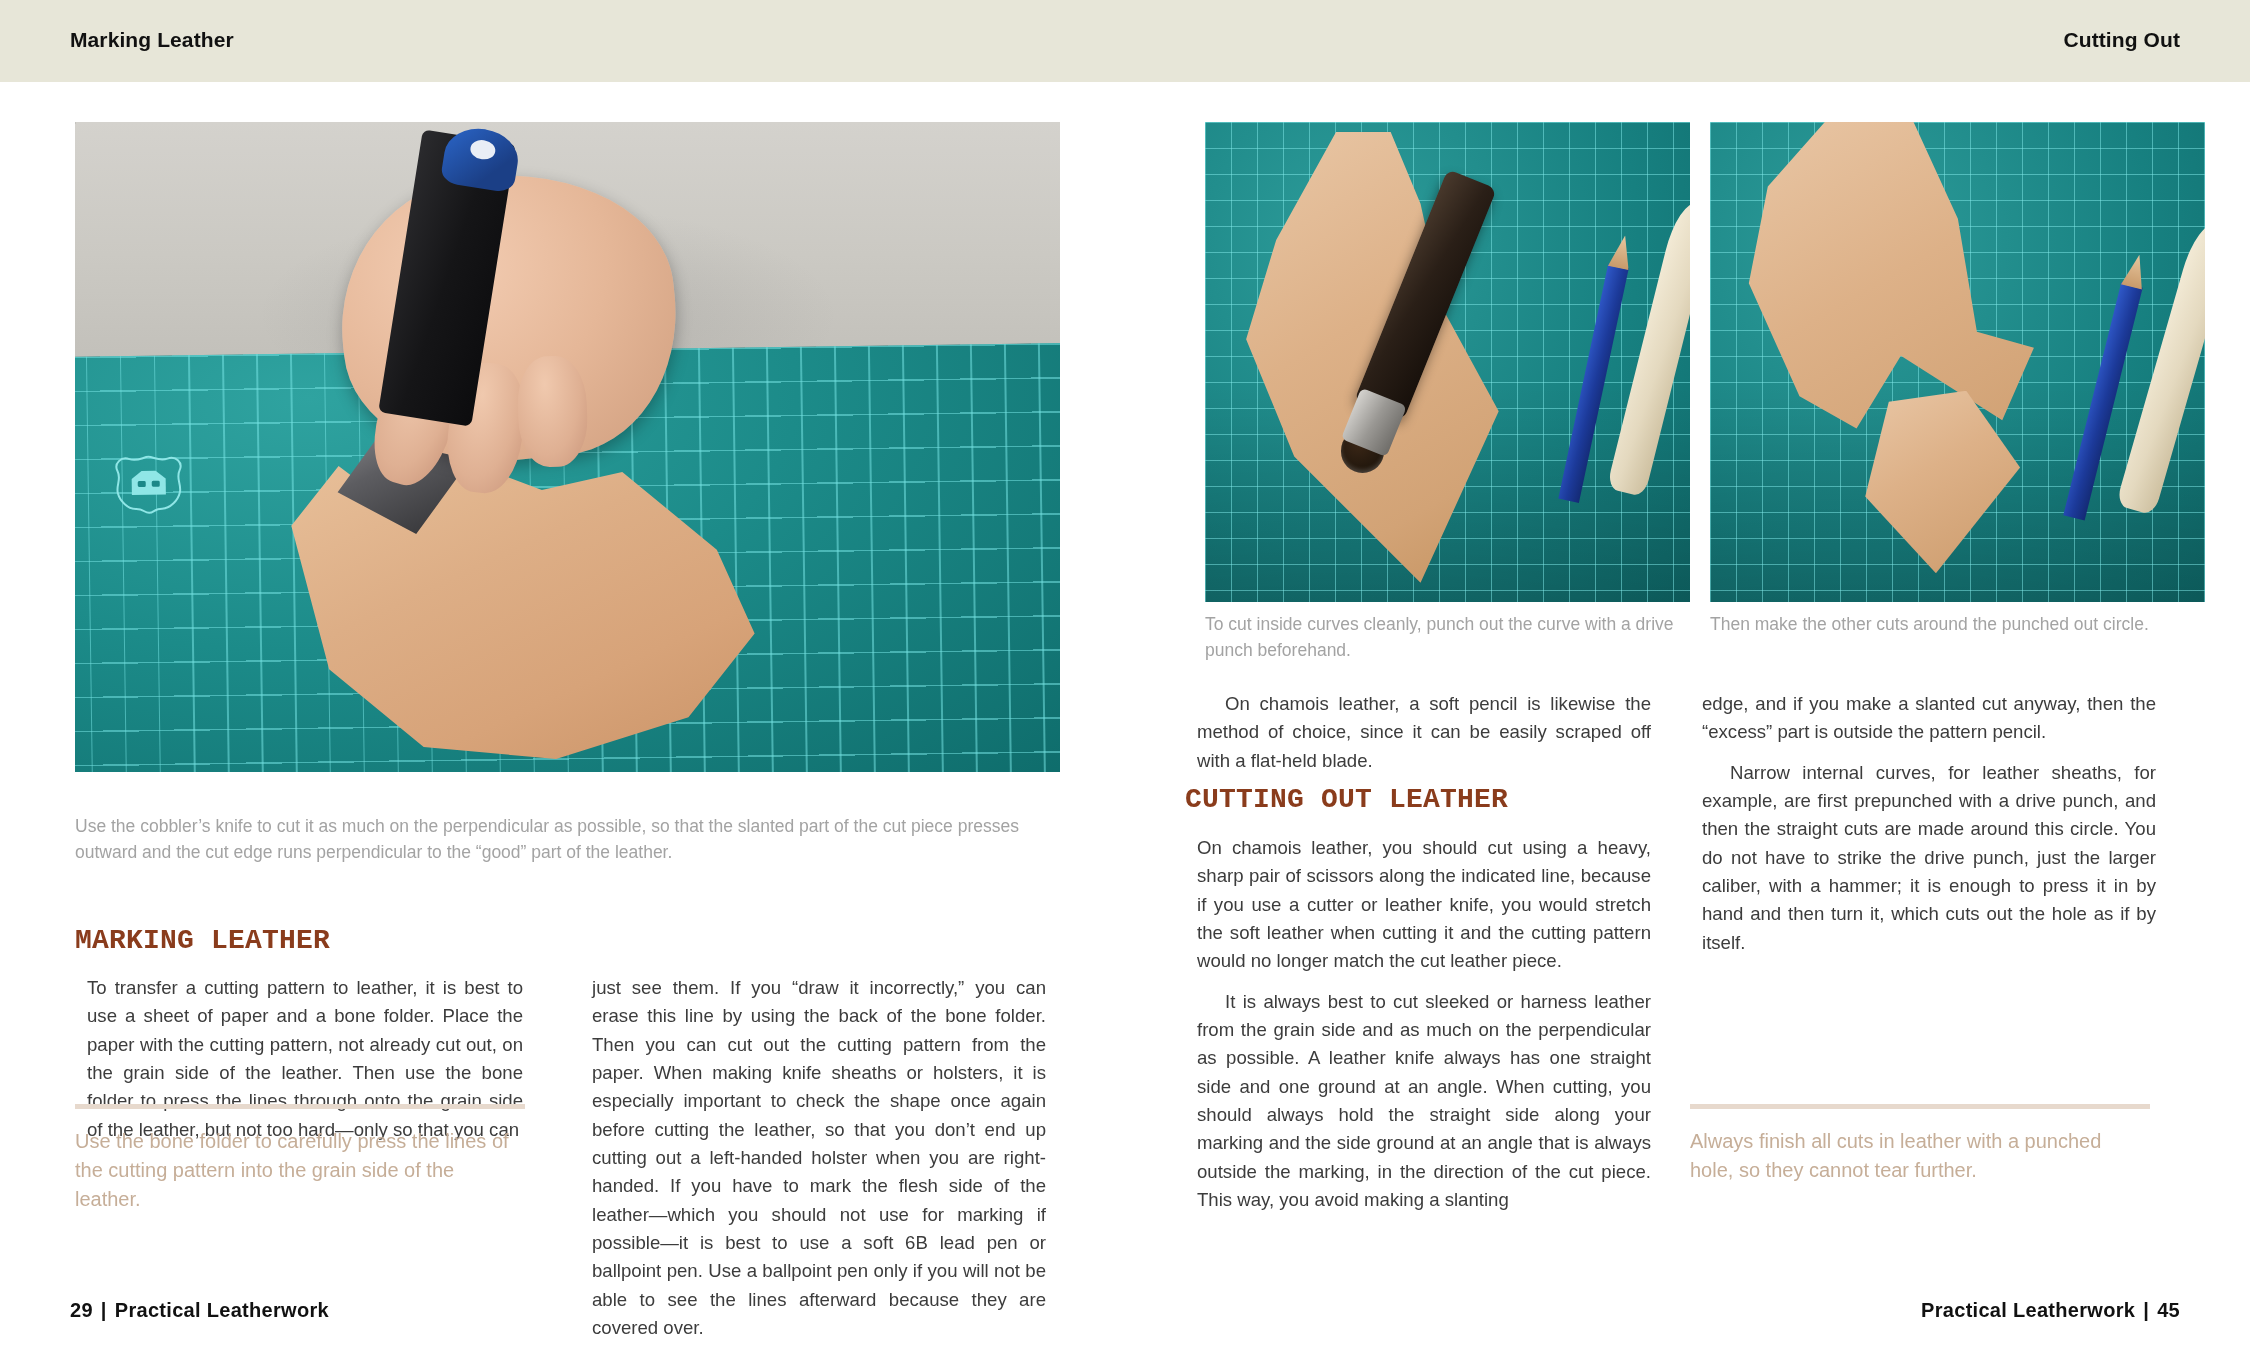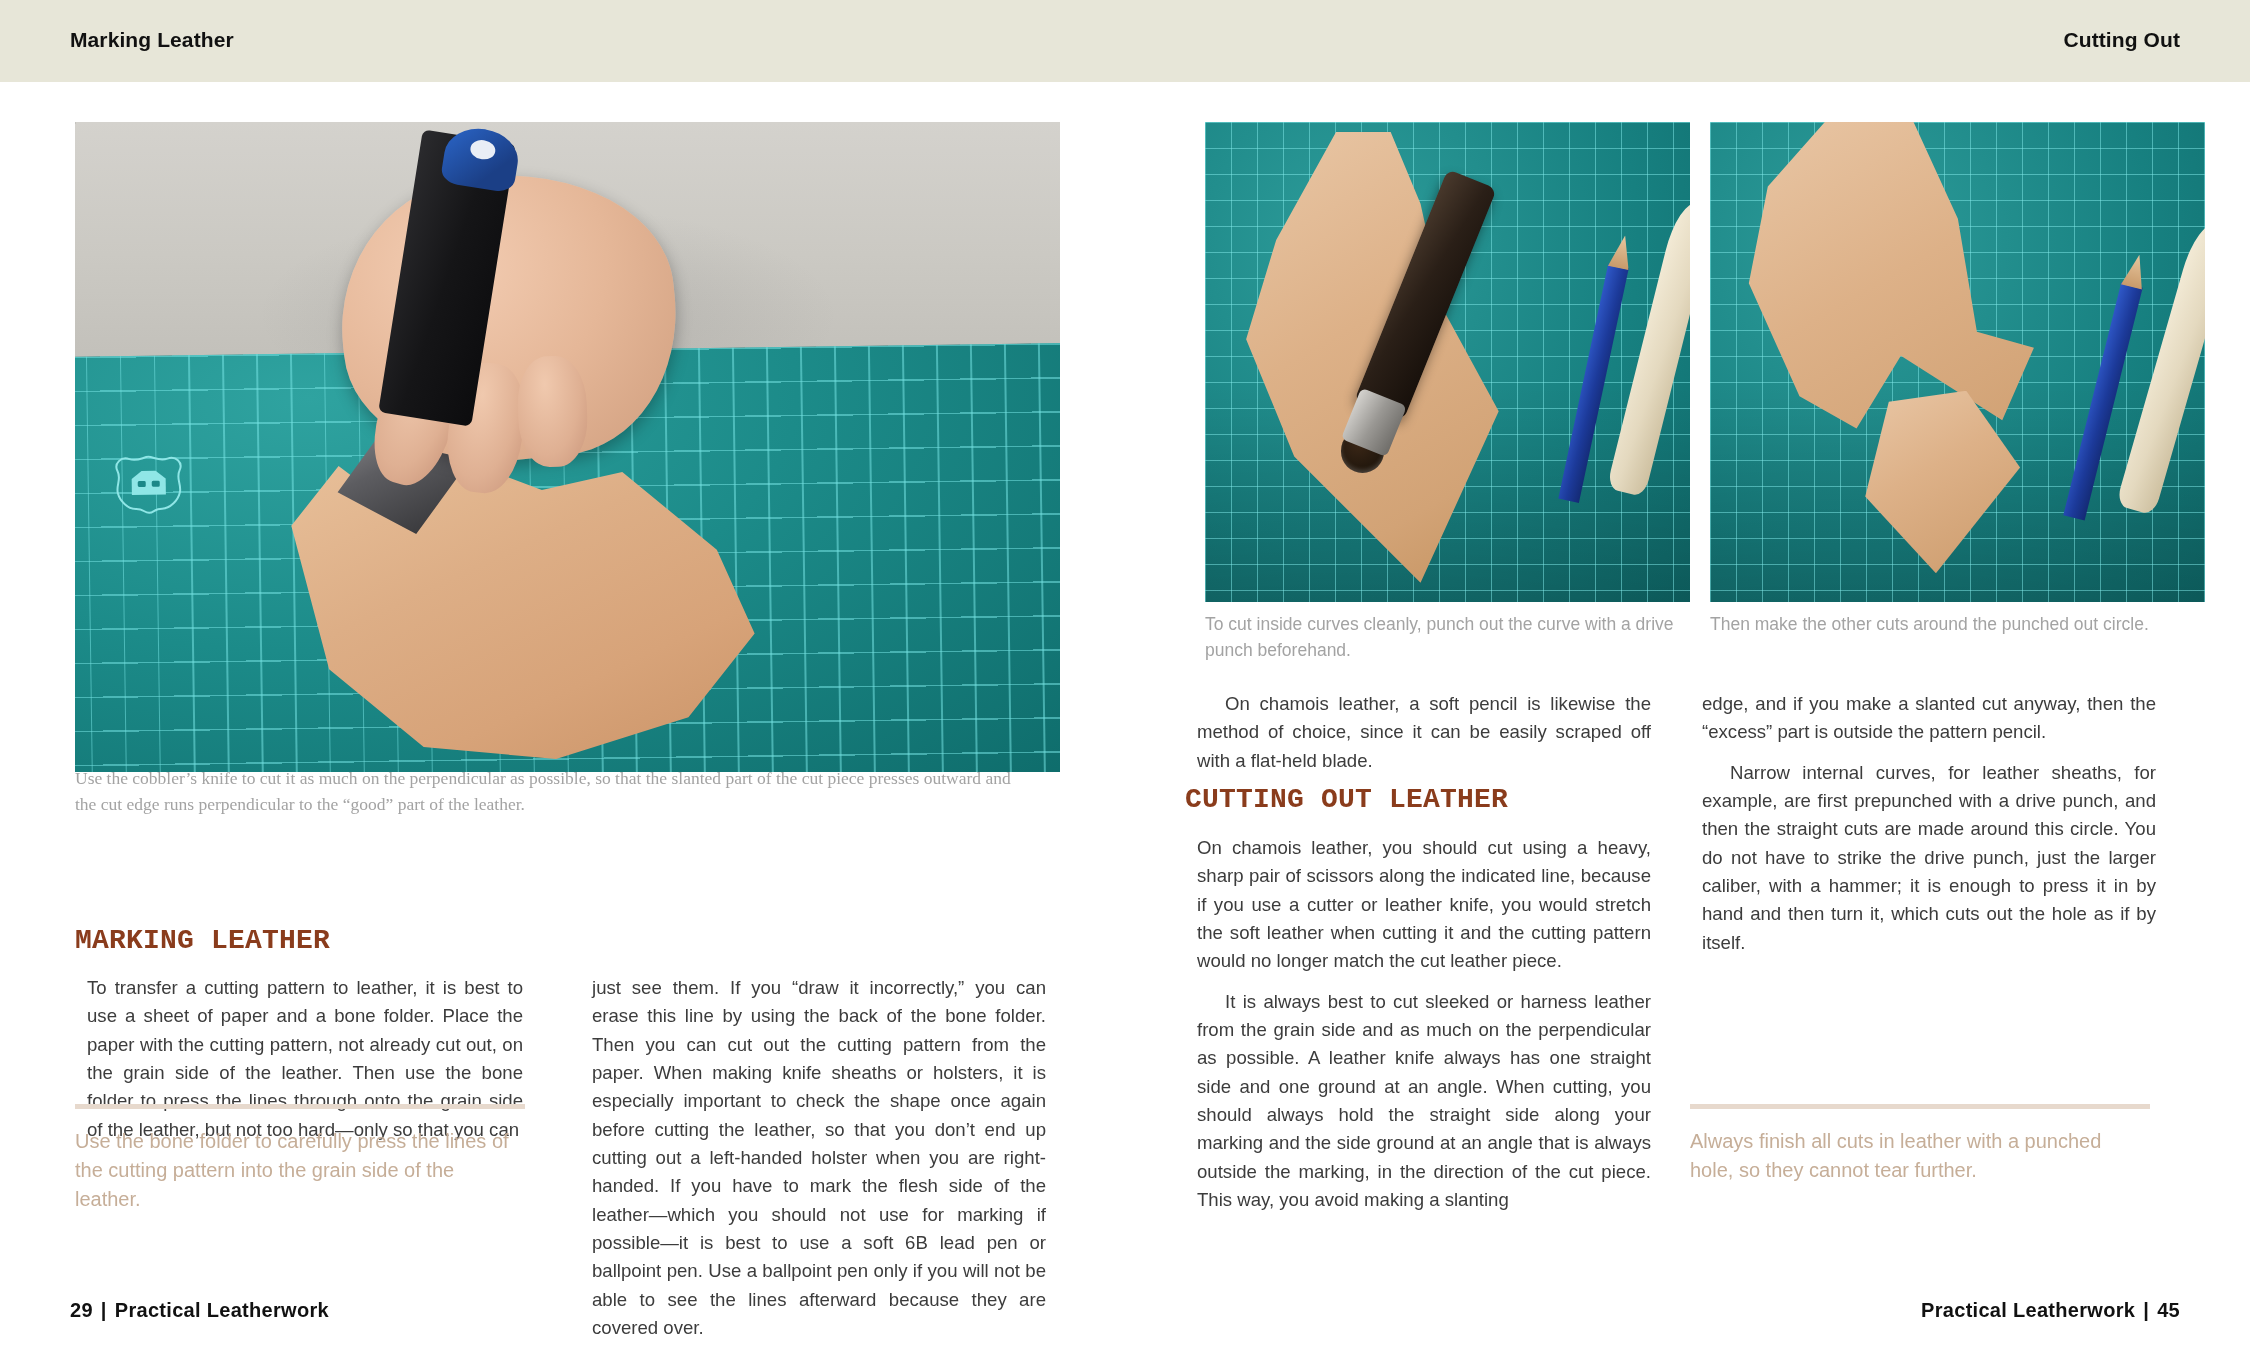--- a/index.html
+++ b/index.html
@@ -223,21 +223,21 @@
   }
 
   
   .caption {
     position: absolute;
     color: #a3a3a3;
     font-size: 17.5px;
     line-height: 1.48;
     font-family: "Liberation Sans", sans-serif;
   }
-  .cap-hero  { left: 75px;  top: 684px; width: 955px; font-family: Liberation Serif, serif; }
+  .cap-hero  { left: 75px;  top: 732px; width: 955px; }
   .cap-mid   { left: 80px;  top: 530px; width: 470px; }
   .cap-right { left: 585px; top: 530px; width: 490px; }
 
   .sec-head {
     position: absolute;
     color: #8a3c1c;
     font-size: 28px;
     font-weight: bold;
     letter-spacing: 0.2px;
     font-family: Liberation Mono, monospace;

